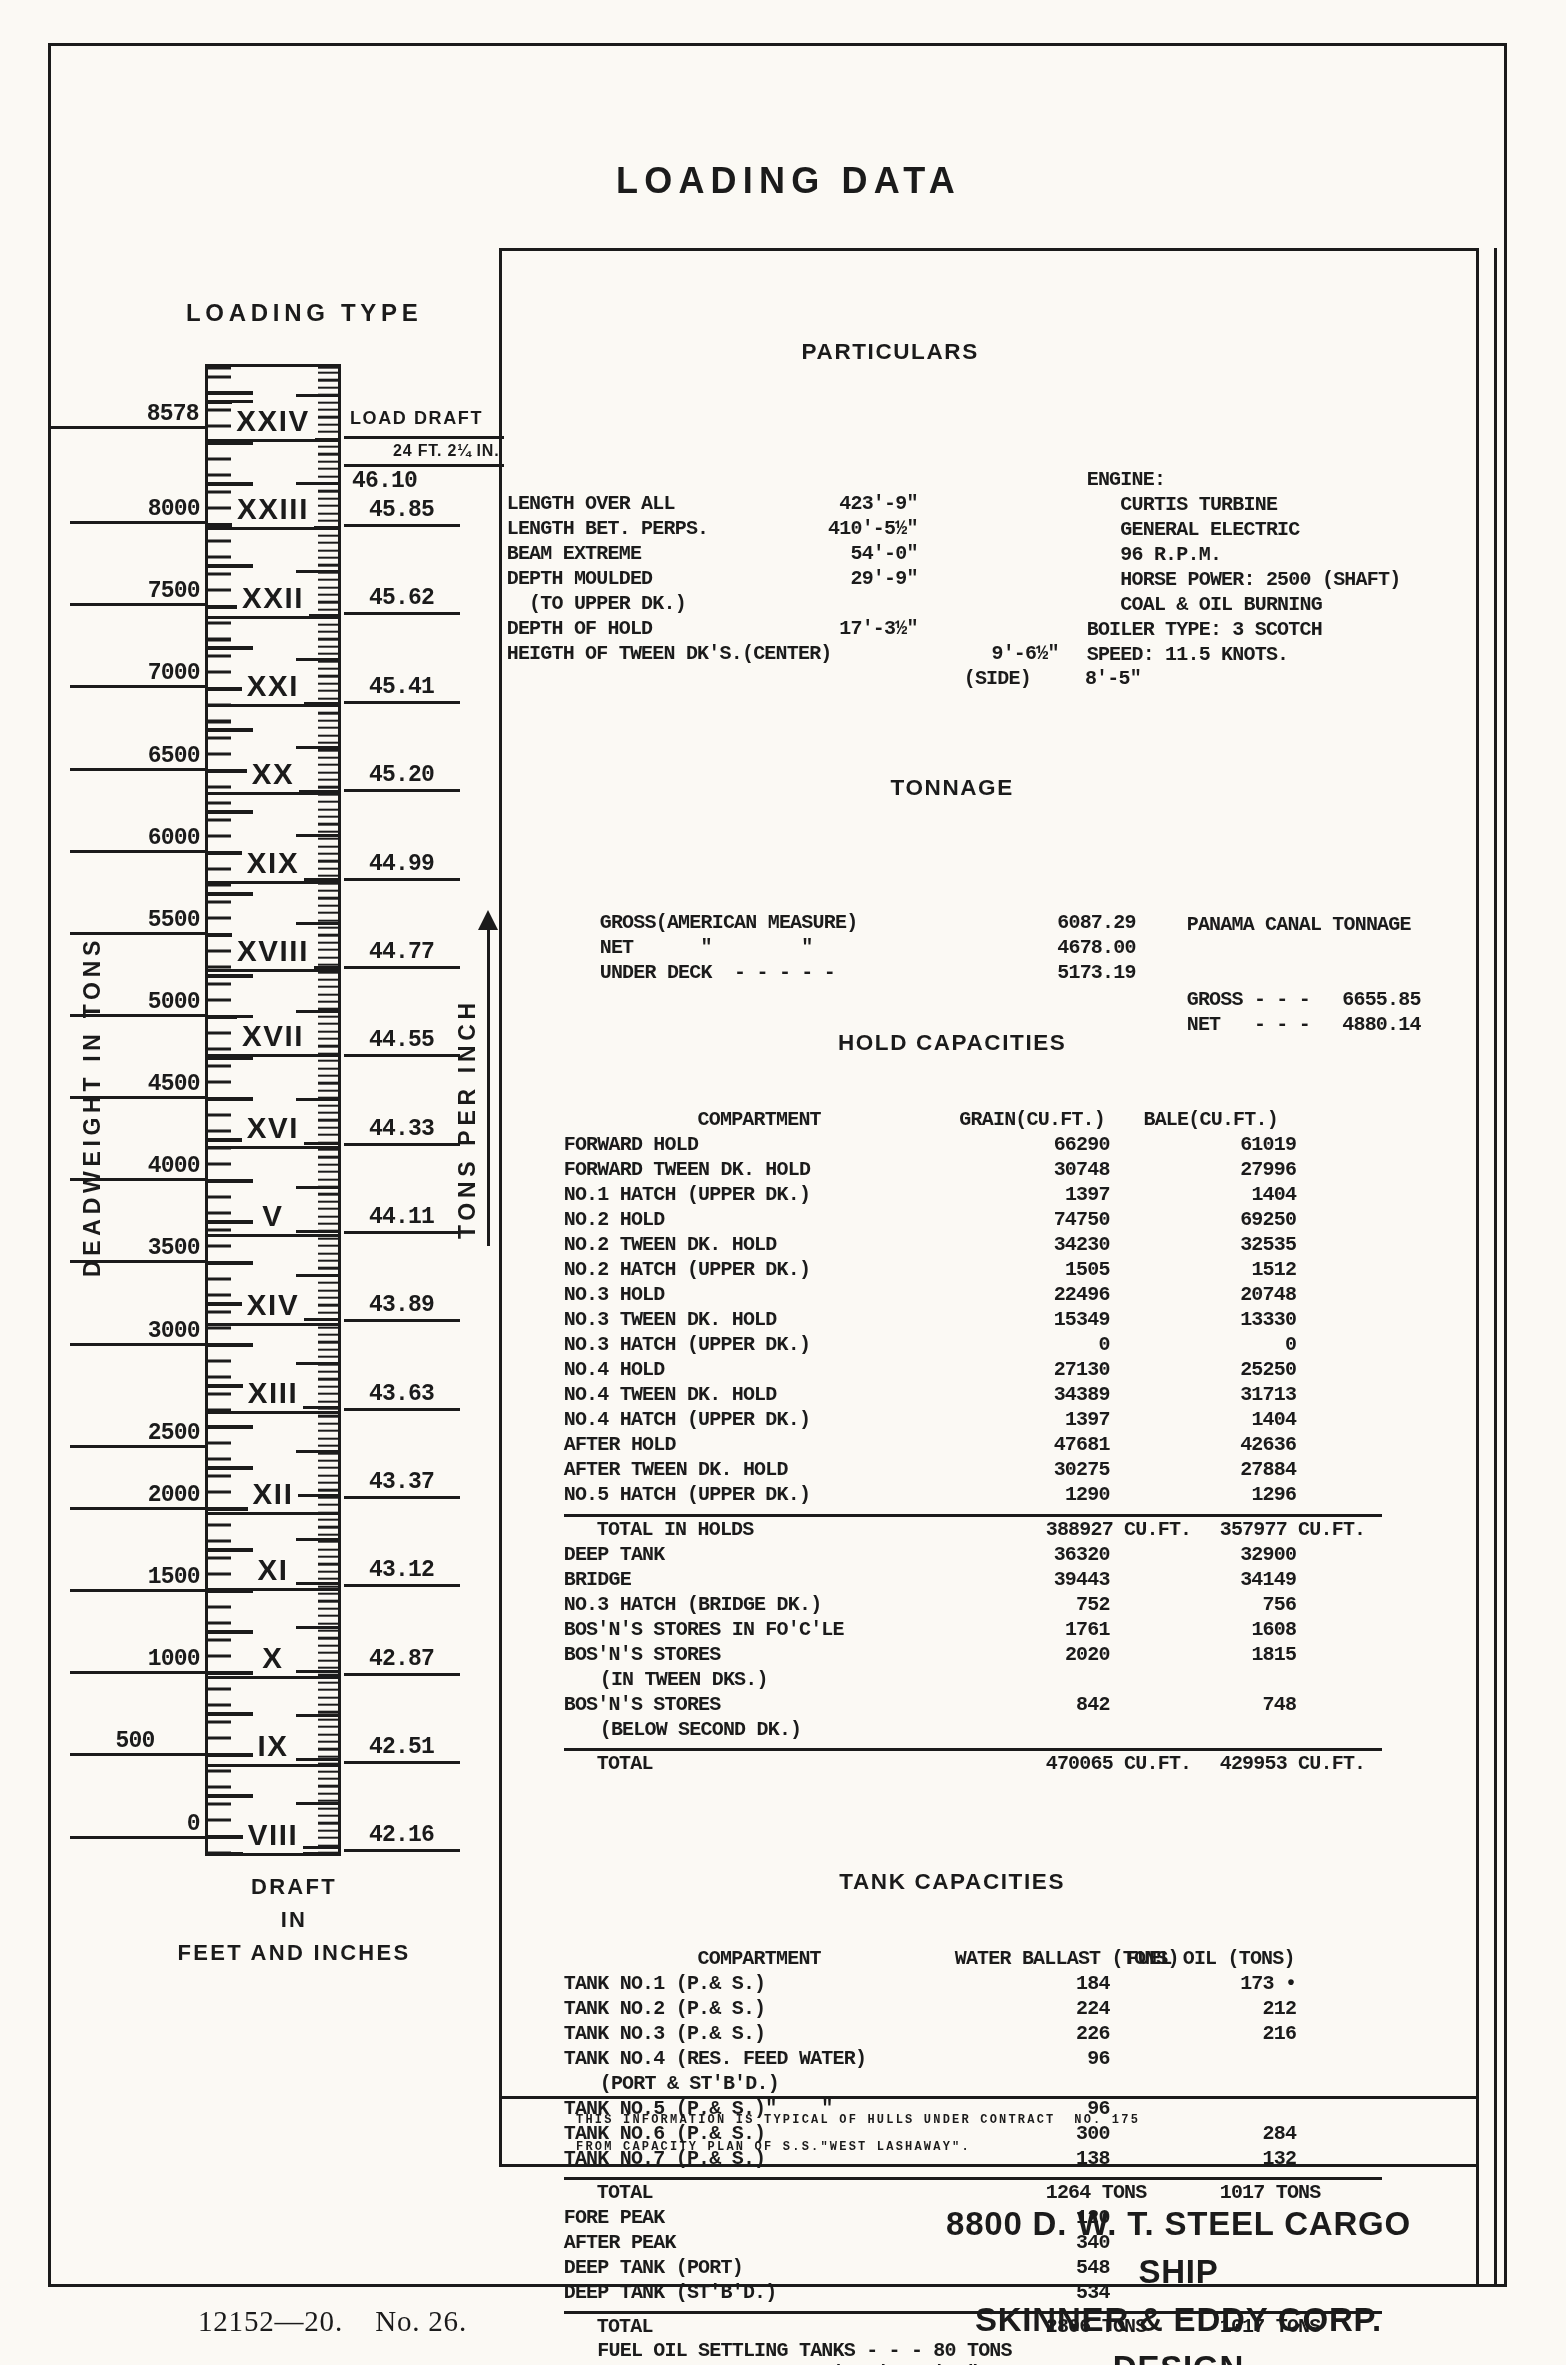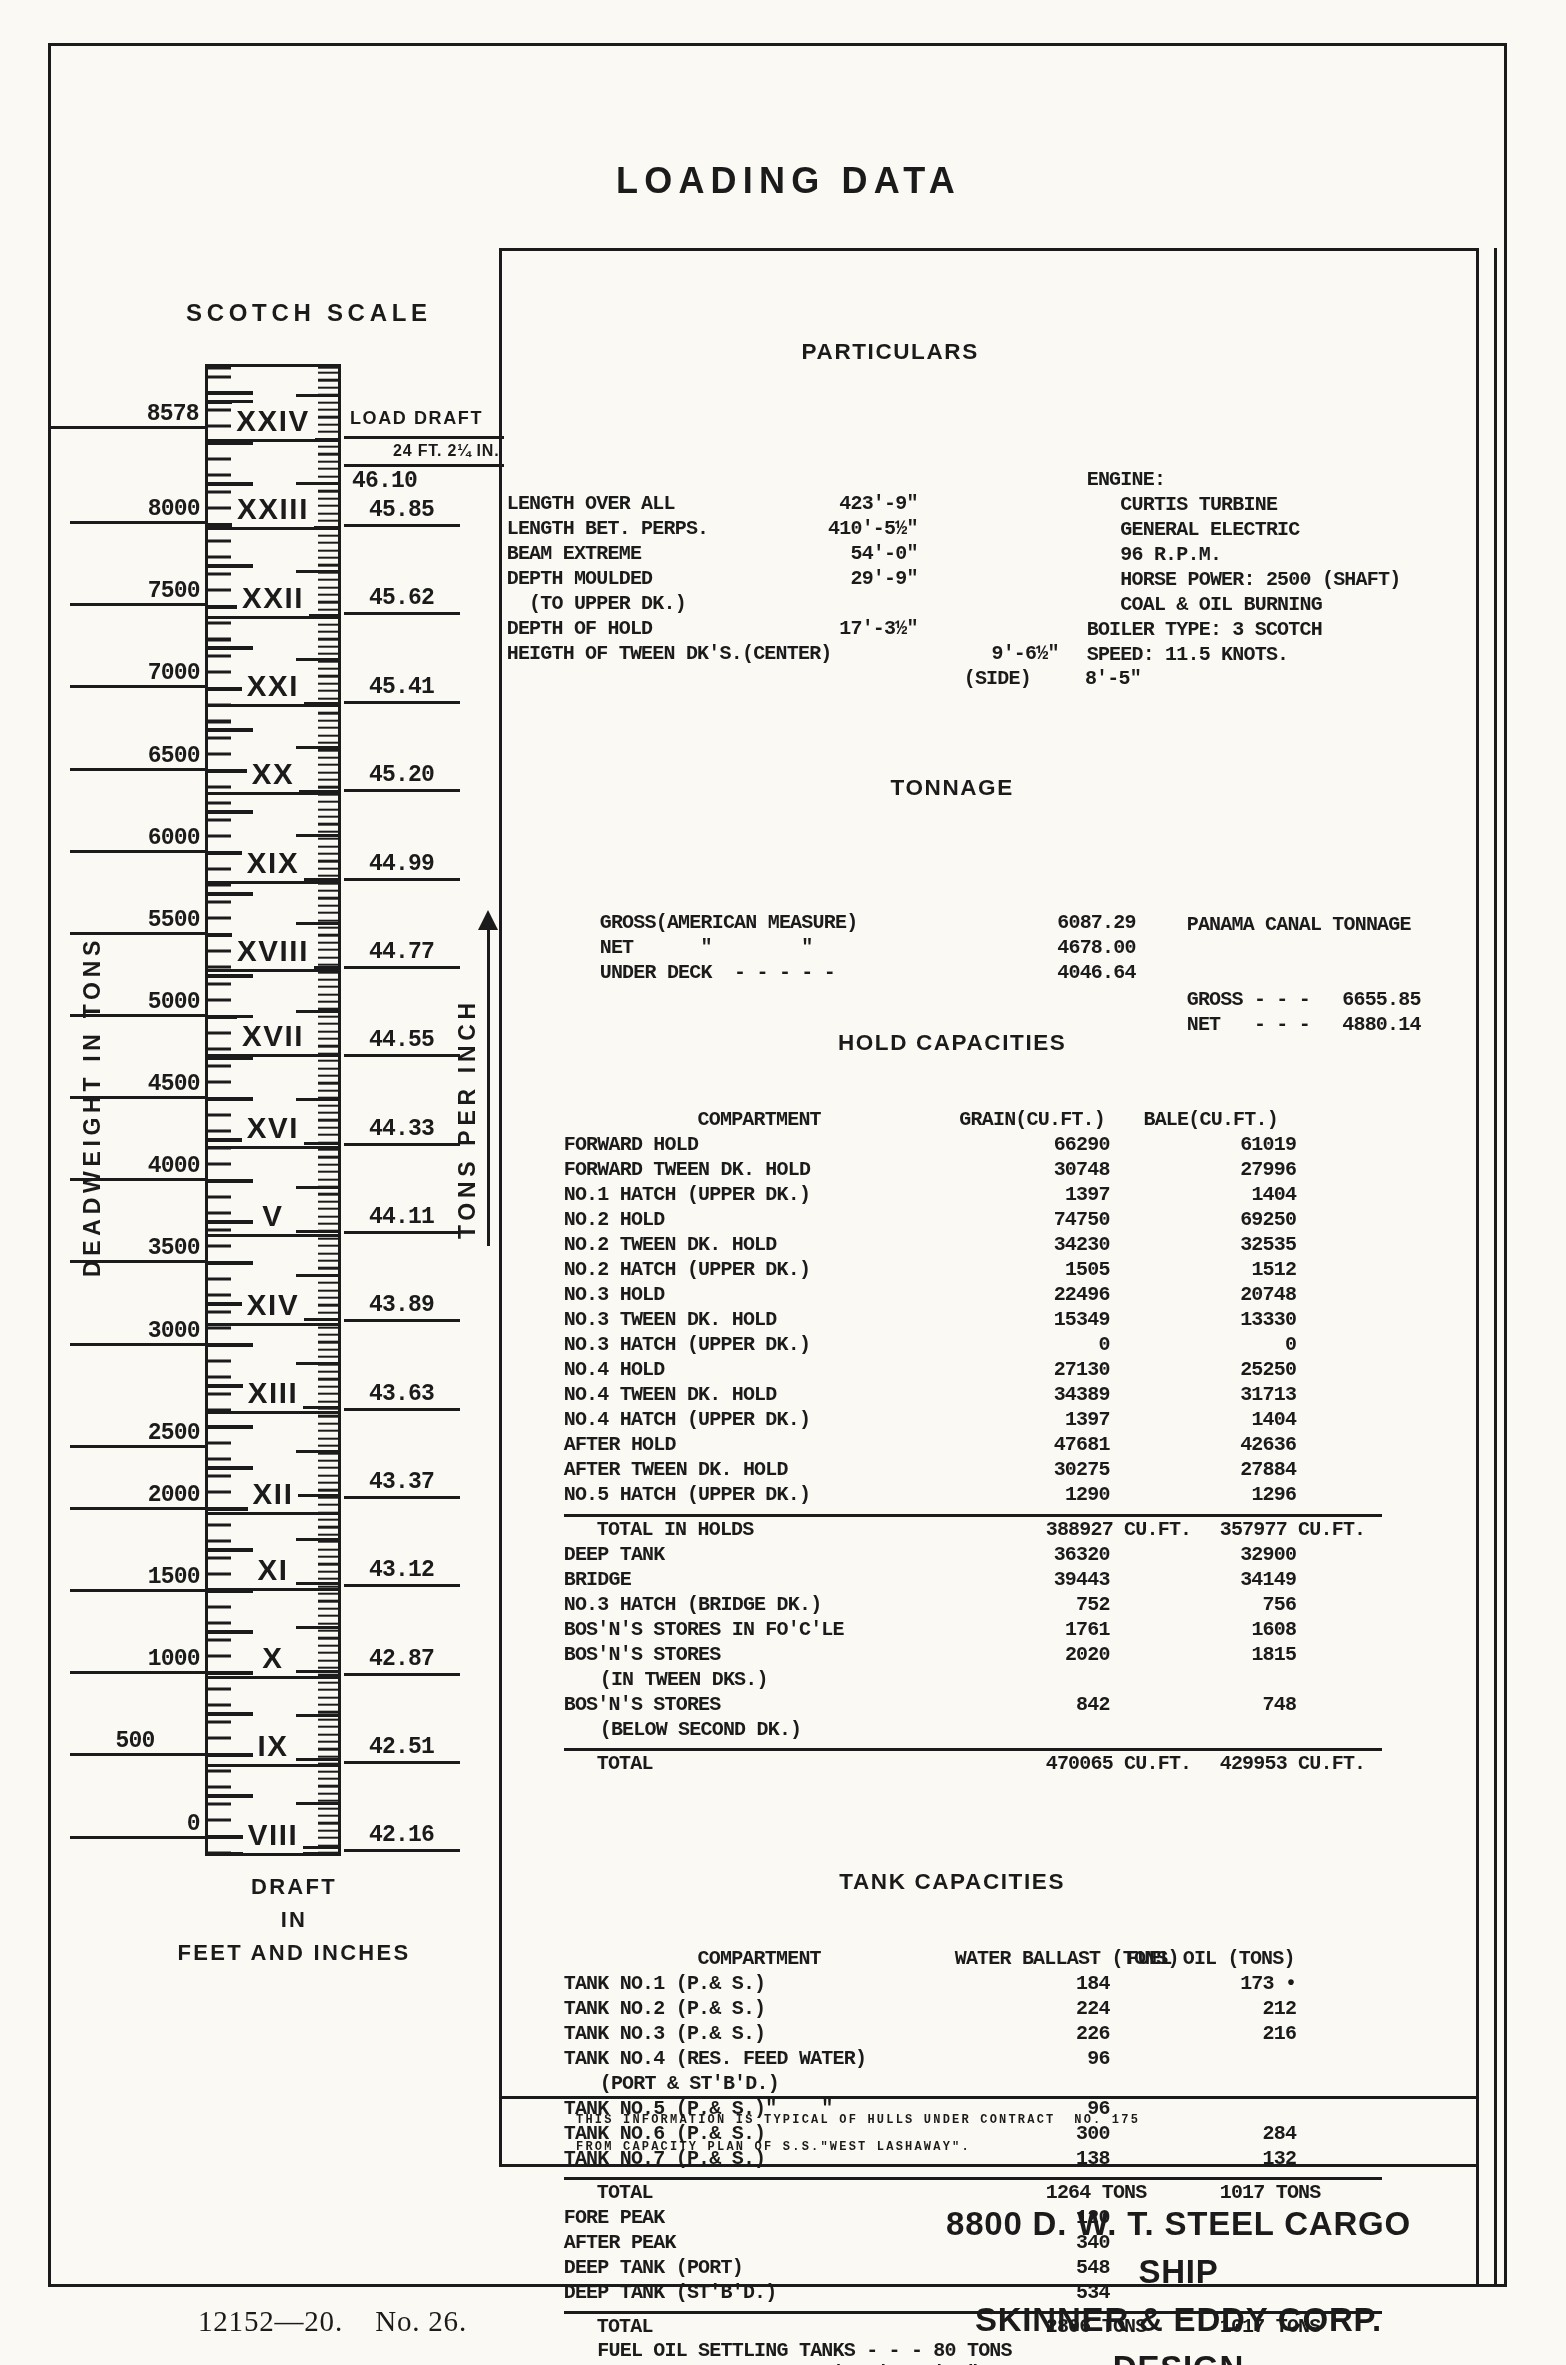--- a/index.html
+++ b/index.html
@@ -64,21 +64,21 @@
 </style>
 </head>
 <body>
 
 <div class="page">
   <div class="outer-border"></div>
 
   <div class="page-title gothic">LOADING DATA</div>
 
   <div>
-    <div class="scale-title gothic">SCOTCH SCALE</div>
+    <div class="scale-title gothic">LOADING TYPE</div>
     <div class="ruler">
       <div class="ticks tl-maj"></div>
       <div class="ticks tl-min"></div>
       <div class="ticks tr-maj"></div>
       <div class="ticks tr-min"></div>
     </div>
     <div id="scale-rows">
         <div class="num-row gothic" style="top: 403px;"><span>XXIV</span></div>
         <div class="num-row gothic" style="top: 491px;"><span>XXIII</span></div>
         <div class="tpi-row" style="top: 496px;">45.85</div>
@@ -157,21 +157,21 @@
   <div class="panel">
     <div class="panel-content mono">
 
       <div class="sec-head gothic w-part">PARTICULARS</div>
       <div id="particulars" style="position:relative;">
         <div class="engine" id="engine"><div>ENGINE:</div><div>   CURTIS TURBINE</div><div>   GENERAL ELECTRIC</div><div>   96 R.P.M.</div><div>   HORSE POWER: 2500 (SHAFT)</div><div>   COAL &amp; OIL BURNING</div><div>BOILER TYPE: 3 SCOTCH</div><div>SPEED: 11.5 KNOTS.</div></div>
       <div class="prow"><div class="lab">LENGTH OVER ALL</div><div class="val">423'-9"</div></div><div class="prow"><div class="lab">LENGTH BET. PERPS.</div><div class="val">410'-5½"</div></div><div class="prow"><div class="lab">BEAM EXTREME</div><div class="val">54'-0"</div></div><div class="prow"><div class="lab">DEPTH MOULDED</div><div class="val">29'-9"</div></div><div class="prow"><div class="lab">  (TO UPPER DK.)</div><div class="val"></div></div><div class="prow"><div class="lab">DEPTH OF HOLD</div><div class="val">17'-3½"</div></div><div class="prow wide"><div class="lab">HEIGTH OF TWEEN DK'S.(CENTER)</div><div class="val">9'-6½"</div></div><div class="prow right"><div class="lab">(SIDE)</div><div class="val">8'-5"</div></div></div>
 
       <div class="sec-head gothic w-main" style="margin-top:7.8px;">TONNAGE</div>
       <div class="tonnage-wrap">
-        <div class="ton-left" id="tonnage-american"><div class="prow"><div class="lab">GROSS(AMERICAN MEASURE)</div><div class="val">6087.29</div></div><div class="prow"><div class="lab">NET      "        "</div><div class="val">4678.00</div></div><div class="prow"><div class="lab">UNDER DECK  - - - - -</div><div class="val">4046.64</div></div></div>
+        <div class="ton-left" id="tonnage-american"><div class="prow"><div class="lab">GROSS(AMERICAN MEASURE)</div><div class="val">6087.29</div></div><div class="prow"><div class="lab">NET      "        "</div><div class="val">4678.00</div></div><div class="prow"><div class="lab">UNDER DECK  - - - - -</div><div class="val">5173.19</div></div></div>
         <div class="panama">
           <div>PANAMA CANAL TONNAGE</div>
           <div id="tonnage-panama"><div class="prow"><div class="lab">GROSS - - -</div><div class="val">6655.85</div></div><div class="prow"><div class="lab">NET   - - -</div><div class="val">4880.14</div></div></div>
         </div>
       </div>
 
       <div class="sec-head gothic w-main" style="margin-top:12.4px;">HOLD CAPACITIES</div>
       <div class="tbl" id="tbl-hold"><div class="trow colhead"><div class="cell c0">COMPARTMENT</div><div class="cell c1">GRAIN(CU.FT.)</div><div class="cell c2">BALE(CU.FT.)</div></div><div class="trow"><div class="cell">FORWARD HOLD</div><div class="cell c1">66290</div><div class="cell c2">61019</div></div><div class="trow"><div class="cell">FORWARD TWEEN DK. HOLD</div><div class="cell c1">30748</div><div class="cell c2">27996</div></div><div class="trow"><div class="cell">NO.1 HATCH (UPPER DK.)</div><div class="cell c1">1397</div><div class="cell c2">1404</div></div><div class="trow"><div class="cell">NO.2 HOLD</div><div class="cell c1">74750</div><div class="cell c2">69250</div></div><div class="trow"><div class="cell">NO.2 TWEEN DK. HOLD</div><div class="cell c1">34230</div><div class="cell c2">32535</div></div><div class="trow"><div class="cell">NO.2 HATCH (UPPER DK.)</div><div class="cell c1">1505</div><div class="cell c2">1512</div></div><div class="trow"><div class="cell">NO.3 HOLD</div><div class="cell c1">22496</div><div class="cell c2">20748</div></div><div class="trow"><div class="cell">NO.3 TWEEN DK. HOLD</div><div class="cell c1">15349</div><div class="cell c2">13330</div></div><div class="trow"><div class="cell">NO.3 HATCH (UPPER DK.)</div><div class="cell c1">0</div><div class="cell c2">0</div></div><div class="trow"><div class="cell">NO.4 HOLD</div><div class="cell c1">27130</div><div class="cell c2">25250</div></div><div class="trow"><div class="cell">NO.4 TWEEN DK. HOLD</div><div class="cell c1">34389</div><div class="cell c2">31713</div></div><div class="trow"><div class="cell">NO.4 HATCH (UPPER DK.)</div><div class="cell c1">1397</div><div class="cell c2">1404</div></div><div class="trow"><div class="cell">AFTER HOLD</div><div class="cell c1">47681</div><div class="cell c2">42636</div></div><div class="trow"><div class="cell">AFTER TWEEN DK. HOLD</div><div class="cell c1">30275</div><div class="cell c2">27884</div></div><div class="trow"><div class="cell">NO.5 HATCH (UPPER DK.)</div><div class="cell c1">1290</div><div class="cell c2">1296</div></div><div class="rulerow"></div><div class="trow total"><div class="cell">TOTAL IN HOLDS</div><div class="cell c1">388927 CU.FT.</div><div class="cell c2">357977 CU.FT.</div></div><div class="trow"><div class="cell">DEEP TANK</div><div class="cell c1">36320</div><div class="cell c2">32900</div></div><div class="trow"><div class="cell">BRIDGE</div><div class="cell c1">39443</div><div class="cell c2">34149</div></div><div class="trow"><div class="cell">NO.3 HATCH (BRIDGE DK.)</div><div class="cell c1">752</div><div class="cell c2">756</div></div><div class="trow"><div class="cell">BOS'N'S STORES IN FO'C'LE</div><div class="cell c1">1761</div><div class="cell c2">1608</div></div><div class="trow"><div class="cell">BOS'N'S STORES</div><div class="cell c1">2020</div><div class="cell c2">1815</div></div><div class="trow sub"><div class="cell">(IN TWEEN DKS.)</div><div class="cell c1"></div><div class="cell c2"></div></div><div class="trow"><div class="cell">BOS'N'S STORES</div><div class="cell c1">842</div><div class="cell c2">748</div></div><div class="trow sub"><div class="cell">(BELOW SECOND DK.)</div><div class="cell c1"></div><div class="cell c2"></div></div><div class="rulerow"></div><div class="trow total"><div class="cell">TOTAL</div><div class="cell c1">470065 CU.FT.</div><div class="cell c2">429953 CU.FT.</div></div></div>
 
       <div class="sec-head gothic w-main" style="margin-top:17px;">TANK CAPACITIES</div>

